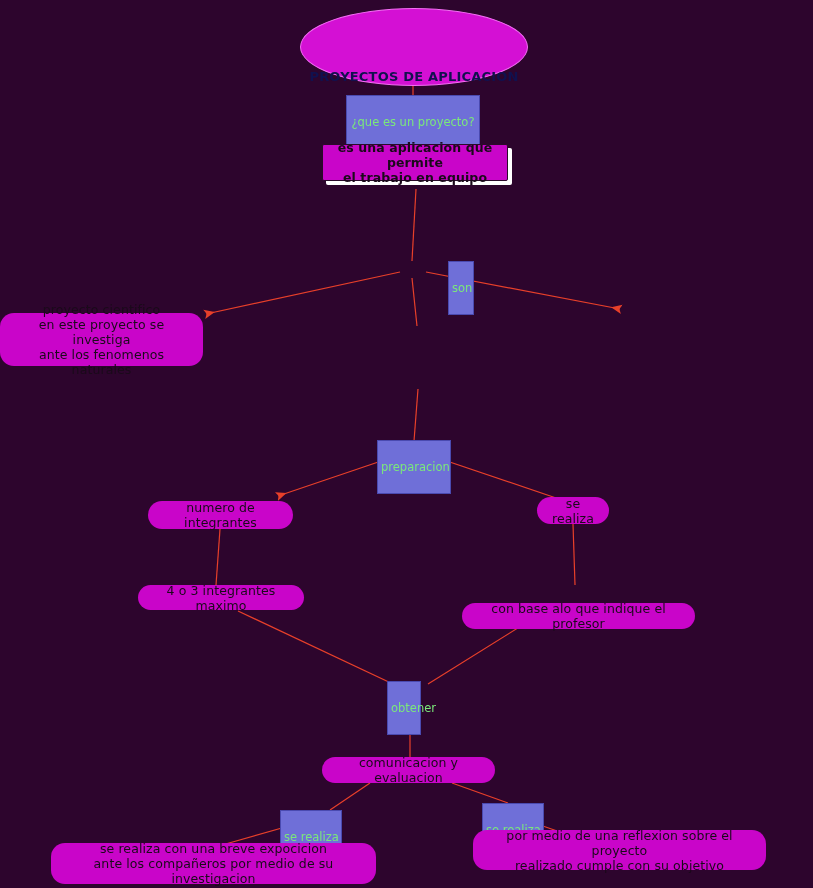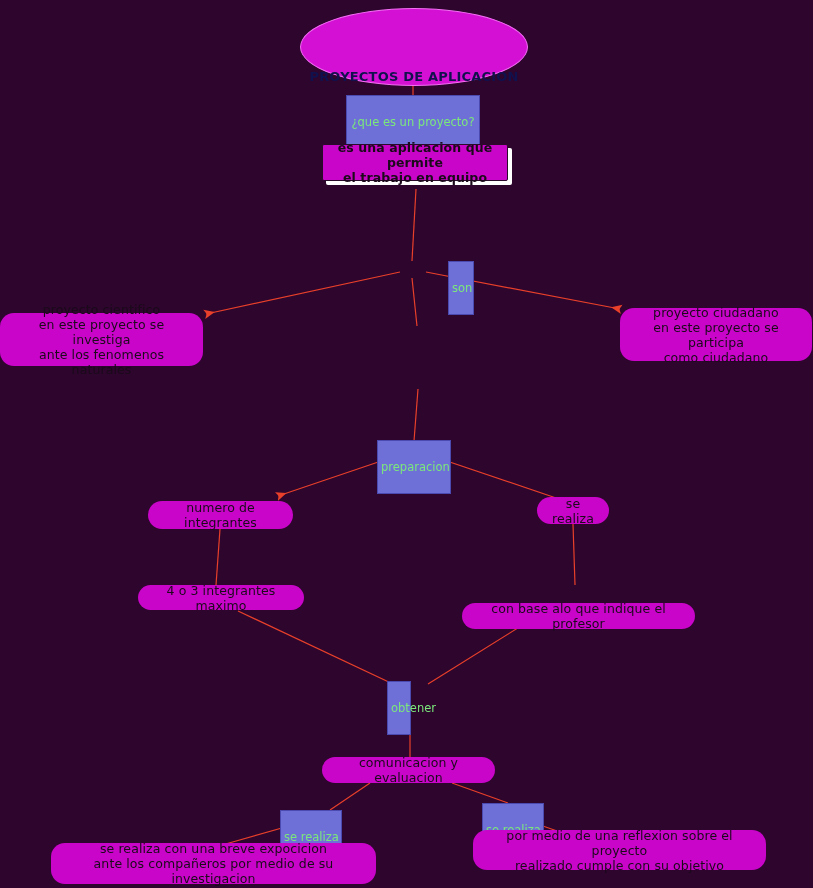--- a/index.html
+++ b/index.html
@@ -140,37 +140,34 @@
   <div class="root-ellipse" style="left:300px; top:8px; width:228px; height:78px;">
     <span>PROYECTOS DE APLICACION</span>
   </div>
 
   <div class="linklabel" style="left:346px; top:95px; width:134px;">¿que es un proyecto?</div>
 
   <div class="linklabel" style="left:400px; top:261px; width:26px;margin-left:48px;">son</div>
 
   <div class="linklabel" style="left:377px; top:440px; width:74px;">preparacion</div>
 
-  <div class="linklabel" style="left:387px; top:681px; width:24px;text-align:center;">obtener</div>
+  <div class="linklabel" style="left:387px; top:681px; width:34px;text-align:center;">obtener</div>
 
   <div class="linklabel" style="left:280px; top:810px; width:62px;">se realiza</div>
 
   <div class="linklabel" style="left:482px; top:803px; width:62px;">se realiza</div>
 
   <div class="node selected" style="left:322px; top:144px; width:186px; height:37px;">es una aplicacion que permite
 el trabajo en equipo</div>
 
   <div class="node pill" style="left:0px; top:313px; width:203px; height:53px;">proyecto cientifico
 en este proyecto se investiga
 ante los fenomenos naturales</div>
 
 
-  <div class="node pill" style="left:620px; top:308px; width:192px; height:53px;">proyecto ciudadano
-en este proyecto se participa
-como ciudadano</div>
 
   <div class="node pill" style="left:148px; top:501px; width:145px; height:28px;">numero de integrantes</div>
 
   <div class="node pill" style="left:537px; top:497px; width:72px; height:27px;">se realiza</div>
 
   <div class="node pill" style="left:138px; top:585px; width:166px; height:25px;">4 o 3 integrantes maximo</div>
 
   <div class="node pill" style="left:462px; top:584px; width:233px; height:26px;margin-top:19px;">con base alo que indique el profesor</div>
 
   <div class="node pill" style="left:322px; top:757px; width:173px; height:26px;">comunicacion y evaluacion</div>

